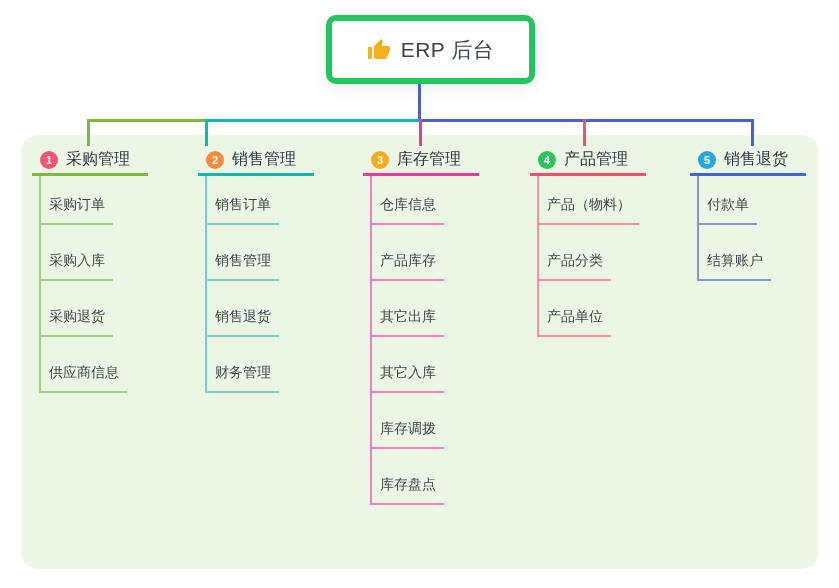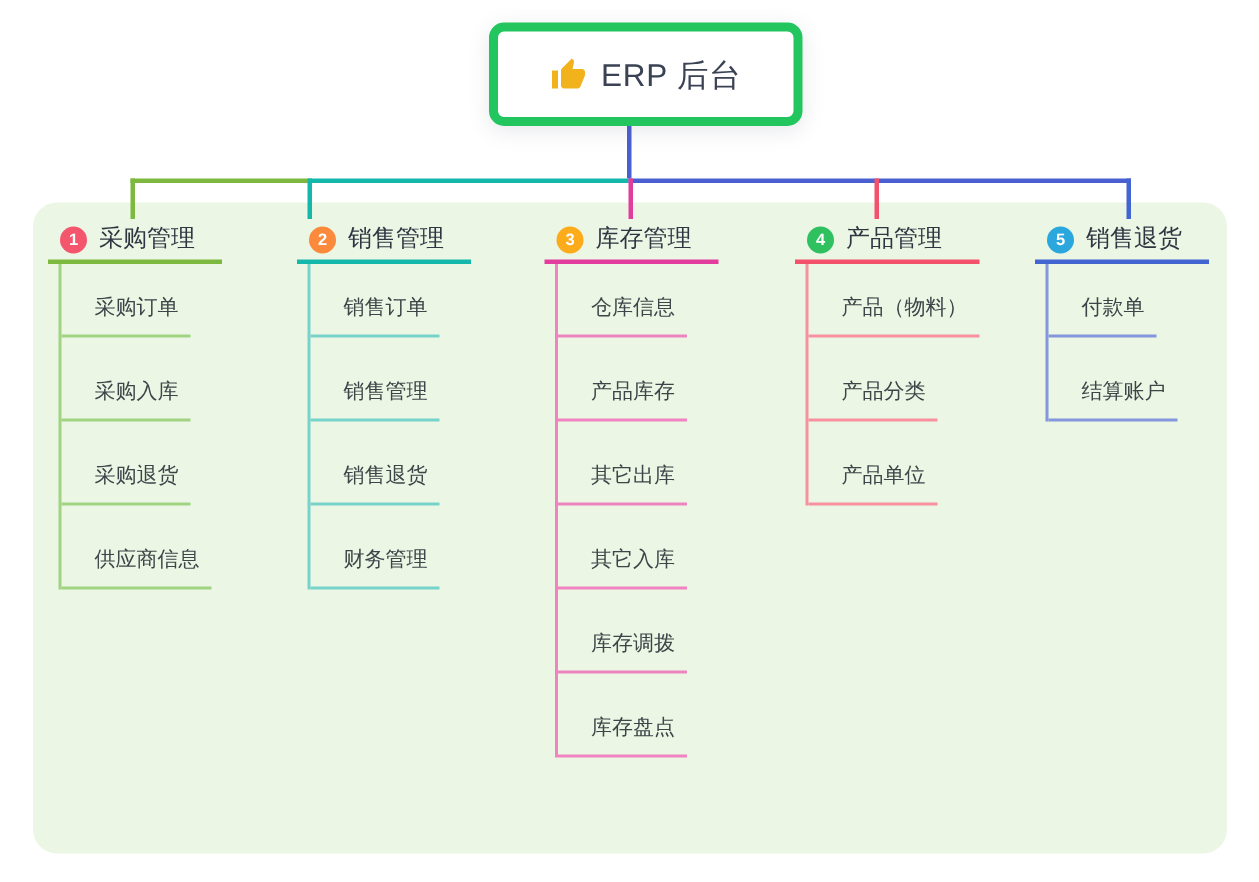--- a/index.html
+++ b/index.html
@@ -27,21 +27,21 @@
                    padding:0 12px 0 8px;
                    border-bottom:3px solid var(--line); }
   .badge { width:18px; height:18px; border-radius:50%; flex:0 0 18px;
            color:#ffffff; font-size:11px; font-weight:bold;
            display:flex; align-items:center; justify-content:center; }
   .branch-label { font-size:16px; color:#2f3642; font-weight:500; white-space:nowrap; }
 
   .children { margin-left:7px; border-left:2px solid var(--lite); width:max-content; }
   .child-row { height:56px; display:flex; align-items:flex-end; }
   .child-row:first-child { height:49px; }
-  .child { display:inline-block; padding:0 8px 9px 22px;
+  .child { display:inline-block; padding:0 8px 9px 8px;
            border-bottom:2px solid var(--lite);
            font-size:14px; color:#3f4449; white-space:nowrap; }
 </style>
 </head>
 <body>
 
 <div class="canvas">
 
   <div class="panel" style="background: rgb(235, 247, 228);"></div>
 

